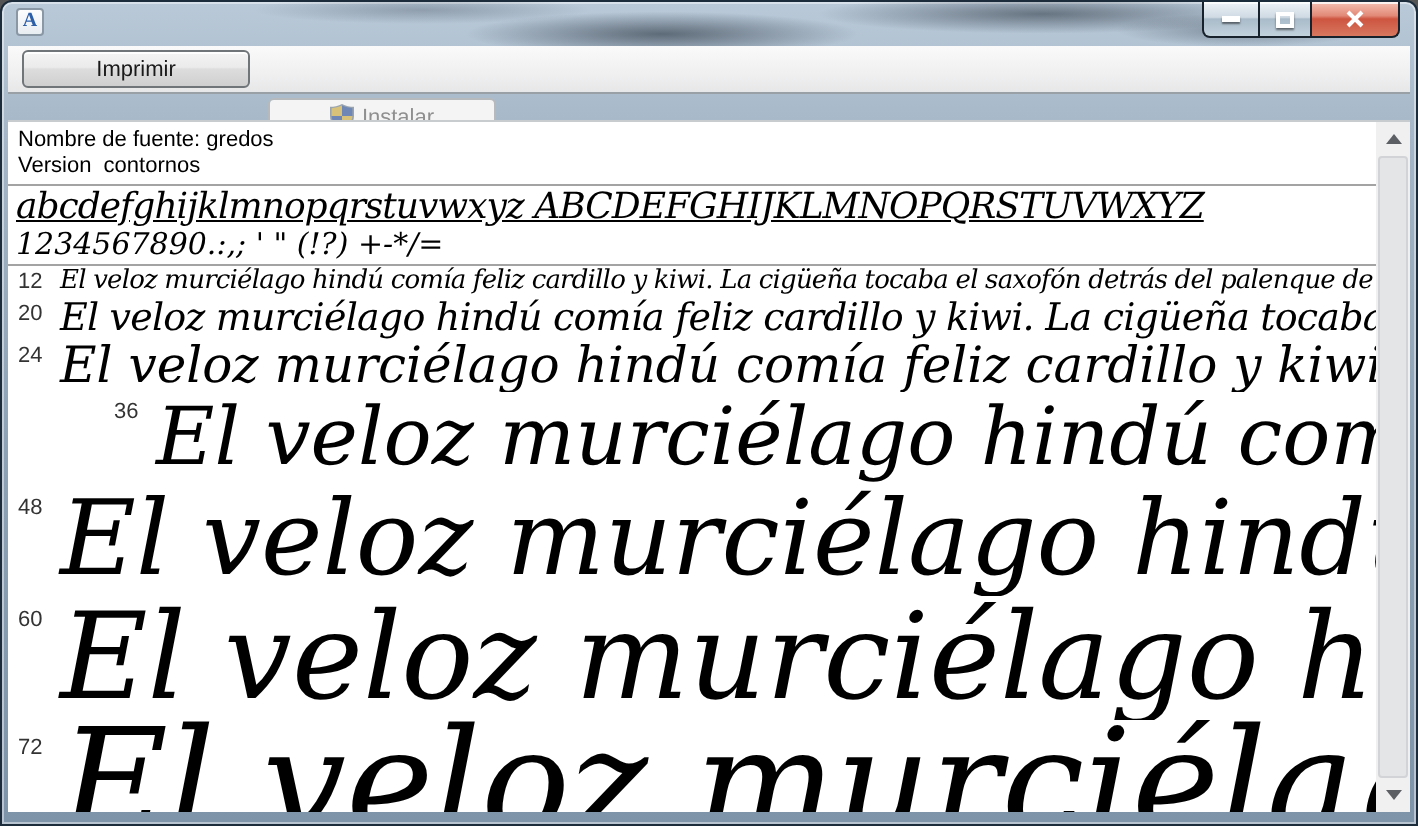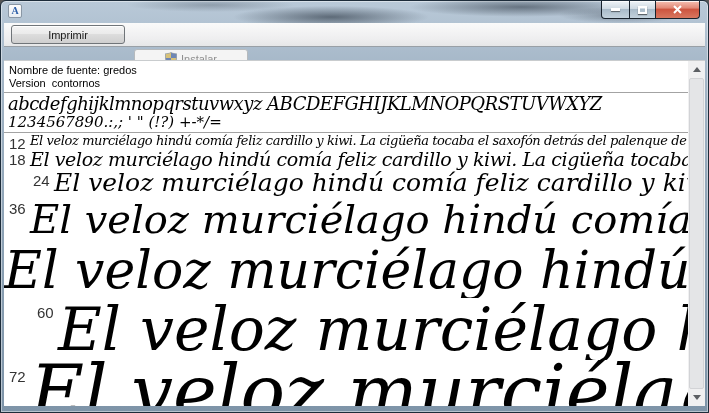--- a/index.html
+++ b/index.html
@@ -72,35 +72,35 @@
     background:#fff; border-top:1px solid #c9ccce;margin-top:12px;
   }
   .main { position:absolute; top:0; left:0; right:17px; bottom:0; overflow:hidden; }
 
   .info { padding:3px 0 2px 5px; font-size:11px; line-height:13px; color:#000; }
   .info div { white-space:pre; }
   .divider { border-top:1px solid #a3a3a3; }
 
   .fontface { font-family:"DejaVu Serif","Liberation Serif",serif; font-style:italic; color:#000; white-space:nowrap; }
   .charset { padding:1px 0 2px 4px; }
-  .charset-line1 { font-size:18px; line-height:20px; letter-spacing:-0.5px; }
+  .charset-line1 { font-size:18px; line-height:20px; letter-spacing:-0.5px;text-decoration:underline; }
   .charset-line2 { font-size:15px; line-height:16px; }
 
   .row { display:flex; overflow:hidden; }
   .size-label {
     flex:0 0 26px; padding:2px 0 0 5px;
-    font-size:15px; color:#333; font-family:"Liberation Sans",sans-serif; font-style:normal;
+    font-size:11px; color:#333; font-family:"Liberation Sans",sans-serif; font-style:normal;
   }
   .ptext { flex:1 1 auto; white-space:nowrap; }
   .row-12 { height:16px; } .row-12 .ptext { font-size:13px; line-height:16px; letter-spacing:-0.4px; }
   .row-18 { height:21px; } .row-18 .ptext { font-size:19px; line-height:21px; letter-spacing:-0.4px; }
-  .row-24 { height:26px;padding-left:24px; } .row-24 .ptext { font-size:25px; line-height:26px; }
-  .row-36 { height:46px; } .row-36 .ptext { font-size:40px; line-height:46px; }
+  .row-24 { height:26px; } .row-24 .ptext { font-size:25px; line-height:26px; }
+  .row-36 { height:46px;padding-left:48px; } .row-36 .ptext { font-size:40px; line-height:46px; }
   .row-48 { height:56px; } .row-48 .ptext { font-size:52px; line-height:56px; }
-  .row-60 { height:62px;padding-left:28px; } .row-60 .ptext { font-size:60px; line-height:62px; }
+  .row-60 { height:62px; } .row-60 .ptext { font-size:60px; line-height:62px; }
   .row-72 { height:58px; } .row-72 .ptext { font-size:74px; line-height:64px; }
   .row-36 .size-label { padding-top:4px; }
   .row-48 .size-label { padding-top:6px; }
   .row-60 .size-label { padding-top:6px; }
   .row-72 .size-label { padding-top:8px; }
 
   
   .scrollbar { position:absolute; top:0; right:0; bottom:0; width:17px; background:#f0f0f1; }
   .sb-btn { position:absolute; left:0; width:17px; height:17px; display:flex; align-items:center; justify-content:center; }
   .sb-up { top:0; } .sb-down { bottom:0; }
@@ -161,32 +161,33 @@
         <div class="fontface charset-line2">1234567890.:,; ' " (!?) +-*/=</div>
       </div>
 
       <div class="divider"></div>
 
       <div class="row row-12">
         <span class="size-label">12</span>
         <span class="fontface ptext">El veloz murciélago hindú comía feliz cardillo y kiwi. La cigüeña tocaba el saxofón detrás del palenque de paja. 1234567890</span>
       </div>
       <div class="row row-18">
-        <span class="size-label">18</span>
+        <span class="size-label">20</span>
         <span class="fontface ptext">El veloz murciélago hindú comía feliz cardillo y kiwi. La cigüeña tocaba el saxofón detrás del palenque de paja. 1234567890</span>
       </div>
       <div class="row row-24">
         <span class="size-label">24</span>
         <span class="fontface ptext">El veloz murciélago hindú comía feliz cardillo y kiwi. La cigüeña tocaba el saxofón detrás del palenque de paja. 1234567890</span>
       </div>
       <div class="row row-36">
         <span class="size-label">36</span>
         <span class="fontface ptext">El veloz murciélago hindú comía feliz cardillo y kiwi. La cigüeña tocaba el saxofón detrás del palenque de paja. 1234567890</span>
       </div>
       <div class="row row-48">
+        <span class="size-label">48</span>
         <span class="fontface ptext">El veloz murciélago hindú comía feliz cardillo y kiwi. La cigüeña tocaba el saxofón detrás del palenque de paja. 1234567890</span>
       </div>
       <div class="row row-60">
         <span class="size-label">60</span>
         <span class="fontface ptext">El veloz murciélago hindú comía feliz cardillo y kiwi. La cigüeña tocaba el saxofón detrás del palenque de paja. 1234567890</span>
       </div>
       <div class="row row-72">
         <span class="size-label">72</span>
         <span class="fontface ptext">El veloz murciélago hindú comía feliz cardillo y kiwi. La cigüeña tocaba el saxofón detrás del palenque de paja. 1234567890</span>
       </div>

